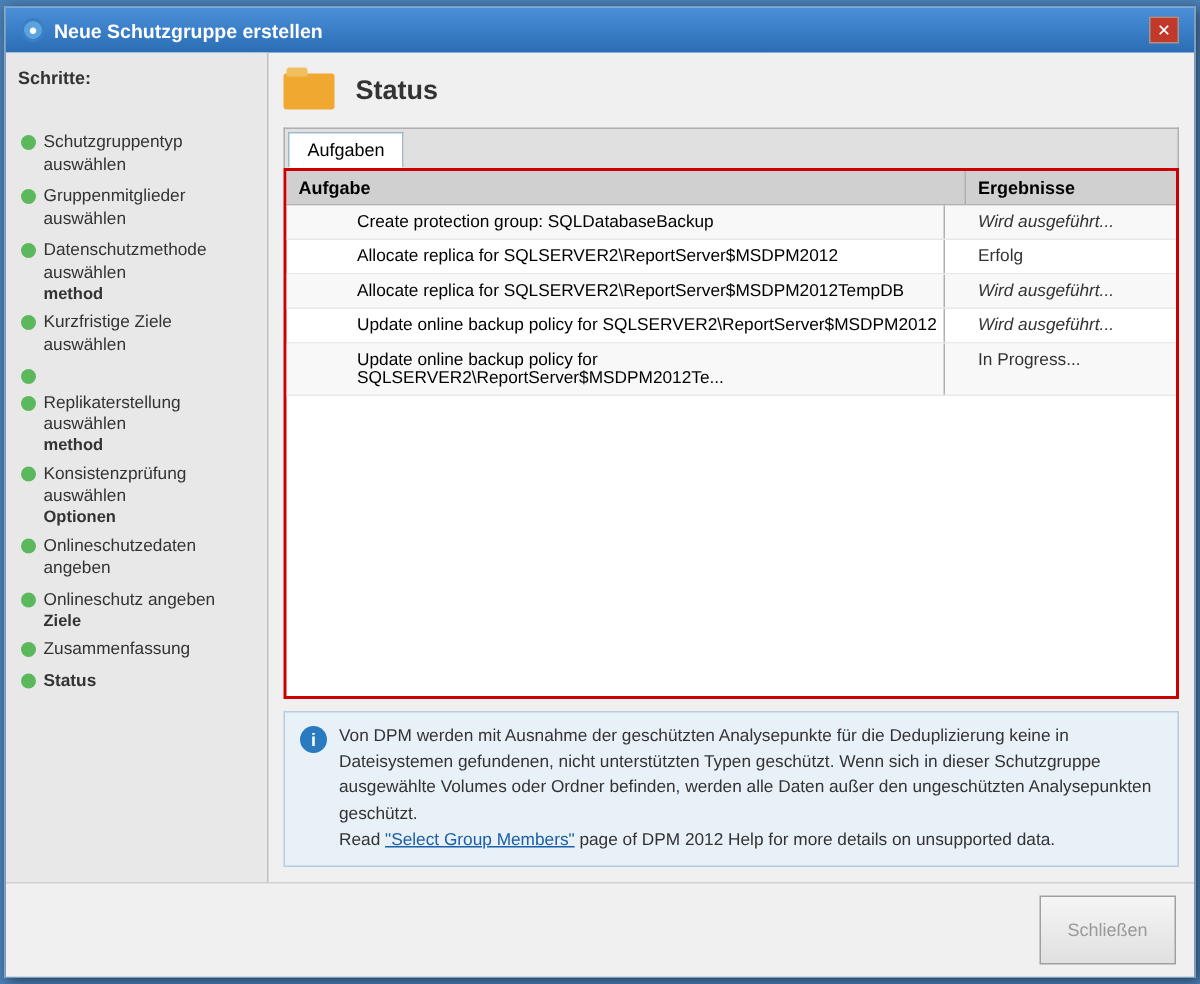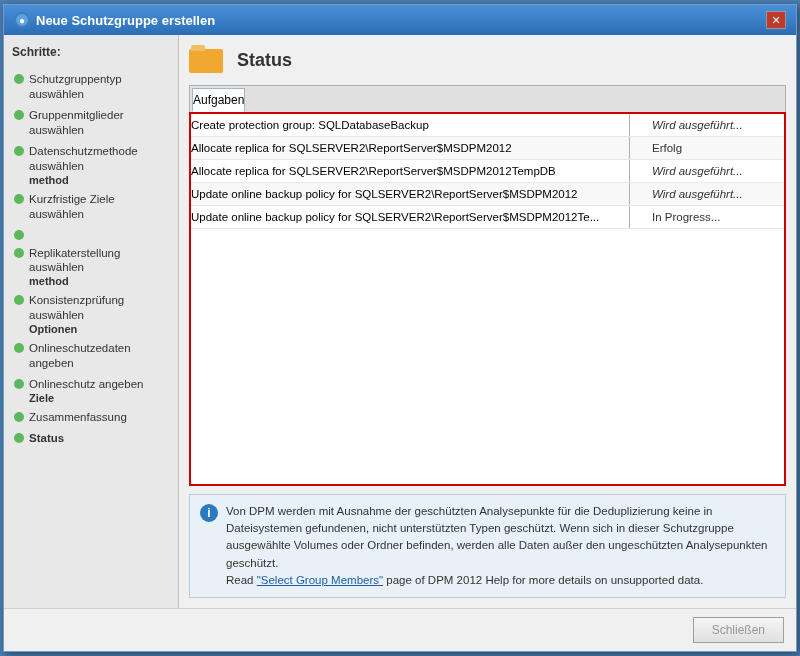--- a/index.html
+++ b/index.html
@@ -83,21 +83,21 @@
       width: 175px;
       background: #e8e8e8;
       border-right: 1px solid #c0c0c0;
       padding: 10px 8px;
       flex-shrink: 0;
       overflow-y: auto;
     }
     .sidebar-title {
       font-weight: bold;
       font-size: 12px;
-      margin-bottom: 10px;
+      margin-bottom: 26px;
       color: #333;
     }
     .sidebar-item {
       display: flex;
       align-items: flex-start;
       gap: 5px;
       padding: 3px 2px;
       cursor: pointer;
       color: #333;
     }
@@ -166,21 +166,21 @@
       color: #333;
     }
     .tab-bar {
       background: #e0e0e0;
       border: 1px solid #b0b0b0;
       border-bottom: none;
       flex-shrink: 0;
     }
     .tab {
       display: inline-block;
-      padding: 4px 0;
+      padding: 4px 12px;
       background: #c8d8e8;
       border: 1px solid #a0b8cc;
       border-bottom: none;
       font-size: 12px;
       cursor: pointer;
       margin-left: 2px;
       margin-top: 2px;
     }
     .tab.active {
       background: white;
@@ -215,20 +215,21 @@
       border-bottom: 1px solid #e8e8e8;
       font-size: 11.5px;
     }
     .table-row:nth-child(even) {
       background: #f8f8f8;
     }
     .table-row .col-task {
       font-weight: normal;
       padding: 5px 0;
       word-break: break-word;
+      margin-left: 47px;
     }
     .table-row .col-result {
       padding: 5px 8px;
       color: #333;
       margin-left: 14px;
     }
     .result-running {
       color: #666;
       font-style: italic;
     }
@@ -274,21 +275,21 @@
     }
     .footer {
       display: flex;
       justify-content: flex-end;
       padding: 8px 12px;
       background: #f0f0f0;
       border-top: 1px solid #d0d0d0;
       flex-shrink: 0;
     }
     .btn {
-      padding: 5px 18px;
+      padding: 15px 18px;
       background: linear-gradient(to bottom, #f5f5f5, #e0e0e0);
       border: 1px solid #a0a0a0;
       cursor: pointer;
       font-size: 12px;
       color: #333;
     }
     .btn:disabled {
       color: #999;
       cursor: default;
     }
@@ -375,20 +376,24 @@
       <div class="panel-header">
         <div class="folder-icon"></div>
         <span class="panel-title">Status</span>
       </div>
 
       <div class="tab-bar">
         <span class="tab active">Aufgaben</span>
       </div>
 
       <div class="table-container">
+        <div class="table-header">
+          <div class="col-task">Aufgabe</div>
+          <div class="col-result">Ergebnisse</div>
+        </div>
 
         <div class="table-row">
           <div class="col-task">Create protection group: SQLDatabaseBackup</div>
           <div class="col-result result-running">Wird ausgeführt...</div>
         </div>
         <div class="table-row">
           <div class="col-task">Allocate replica for SQLSERVER2\ReportServer$MSDPM2012</div>
           <div class="col-result result-success">Erfolg</div>
         </div>
         <div class="table-row">

